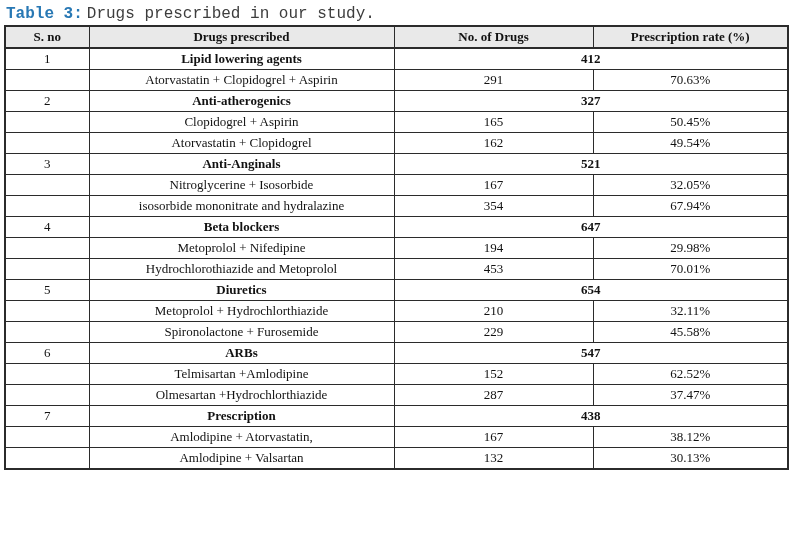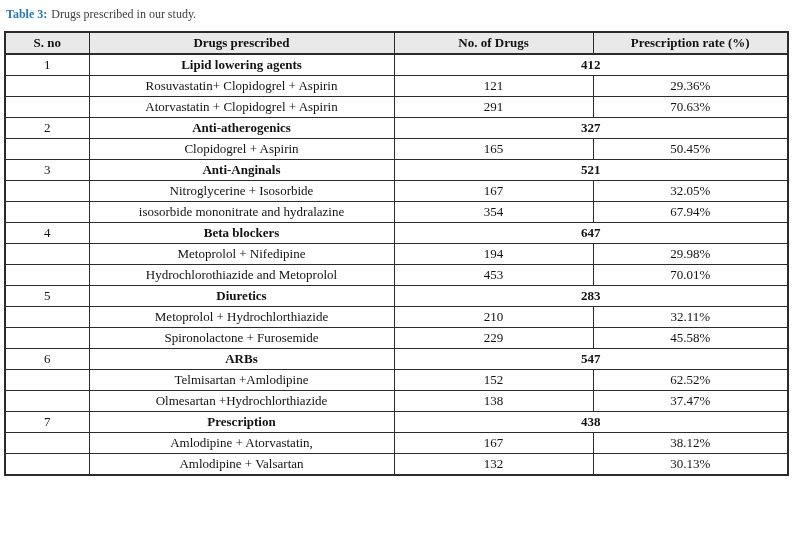--- a/index.html
+++ b/index.html
@@ -10,24 +10,24 @@
   body {
     width: 792px;
     height: 551px;
     overflow: hidden;
   }
   .page {
     padding: 4px 4px 0 4px;
     box-sizing: border-box;
   }
   .caption {
-    font-family: Liberation Serif, serif;
-    font-size: 12px;
+    font-family: Liberation Mono, monospace;
+    font-size: 16px;
     color: #3d3d3d;
-    padding: 3px 0 10px 2px;
+    padding: 3px 0 4px 2px;
     line-height: 14px;
   }
   .caption-label {
     color: #2878b4;
     font-weight: bold;
     margin-right: 4px;
   }
   table.drugs {
     border-collapse: collapse;
     table-layout: fixed;
@@ -86,42 +86,42 @@
       </tr>
     </thead>
     <tbody id="table-body">
         <tr>
           <td>1</td>
           <td class="cat-cell">Lipid lowering agents</td>
           <td class="total-cell" colspan="2">412</td>
         </tr>
         <tr>
           <td></td>
-          <td>Rosuvastatin+ Clopidogrel + Aspirin</td>
-          <td>121</td>
-          <td>29.36%</td>
-        </tr>
-        <tr>
-          <td></td>
           <td>Atorvastatin + Clopidogrel + Aspirin</td>
           <td>291</td>
           <td>70.63%</td>
         </tr>
         <tr>
           <td>2</td>
           <td class="cat-cell">Anti-atherogenics</td>
           <td class="total-cell" colspan="2">327</td>
         </tr>
         <tr>
           <td></td>
           <td>Clopidogrel + Aspirin</td>
           <td>165</td>
           <td>50.45%</td>
         </tr>
         <tr>
+          <td></td>
+          <td>Atorvastatin + Clopidogrel</td>
+          <td>162</td>
+          <td>49.54%</td>
+        </tr>
+        <tr>
           <td>3</td>
           <td class="cat-cell">Anti-Anginals</td>
           <td class="total-cell" colspan="2">521</td>
         </tr>
         <tr>
           <td></td>
           <td>Nitroglycerine + Isosorbide</td>
           <td>167</td>
           <td>32.05%</td>
         </tr>
@@ -144,21 +144,21 @@
         </tr>
         <tr>
           <td></td>
           <td>Hydrochlorothiazide and Metoprolol</td>
           <td>453</td>
           <td>70.01%</td>
         </tr>
         <tr>
           <td>5</td>
           <td class="cat-cell">Diuretics</td>
-          <td class="total-cell" colspan="2">283</td>
+          <td class="total-cell" colspan="2">654</td>
         </tr>
         <tr>
           <td></td>
           <td>Metoprolol + Hydrochlorthiazide</td>
           <td>210</td>
           <td>32.11%</td>
         </tr>
         <tr>
           <td></td>
           <td>Spironolactone + Furosemide</td>
@@ -172,21 +172,21 @@
         </tr>
         <tr>
           <td></td>
           <td>Telmisartan +Amlodipine</td>
           <td>152</td>
           <td>62.52%</td>
         </tr>
         <tr>
           <td></td>
           <td>Olmesartan +Hydrochlorthiazide</td>
-          <td>138</td>
+          <td>287</td>
           <td>37.47%</td>
         </tr>
         <tr>
           <td>7</td>
           <td class="cat-cell">Prescription</td>
           <td class="total-cell" colspan="2">438</td>
         </tr>
         <tr>
           <td></td>
           <td>Amlodipine + Atorvastatin,</td>

